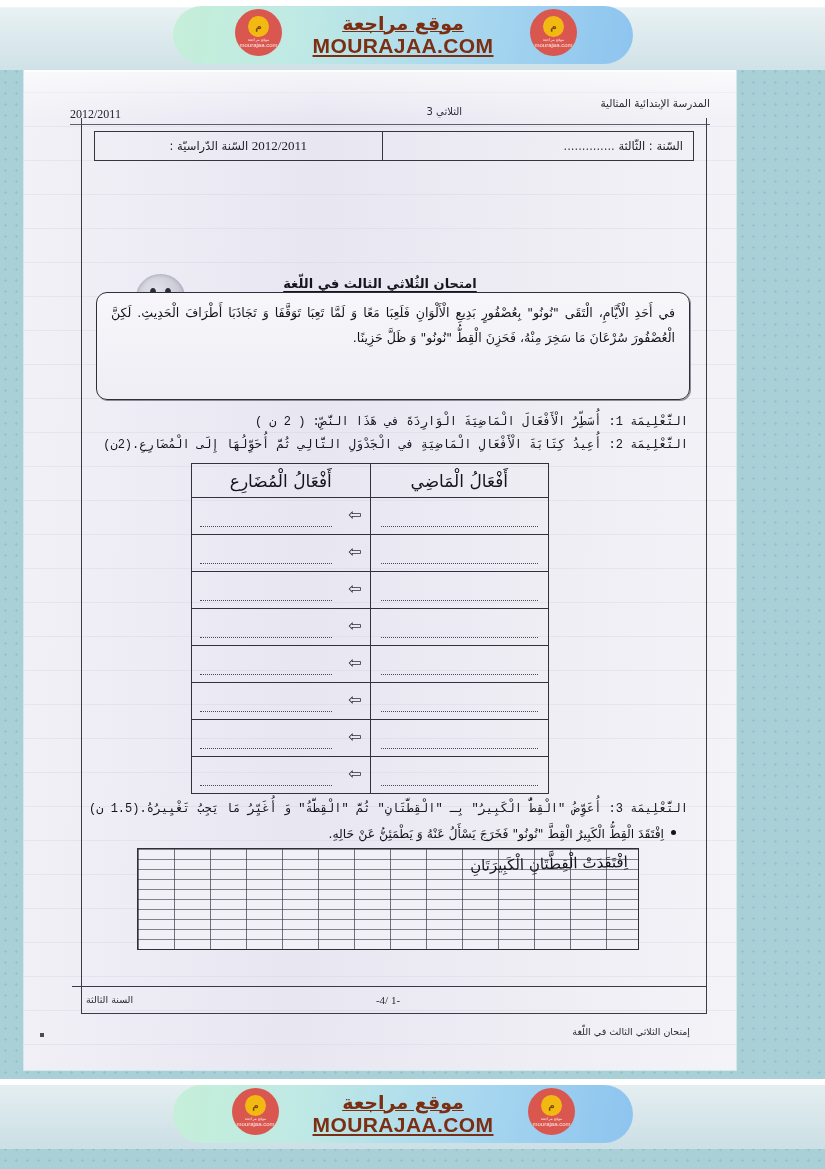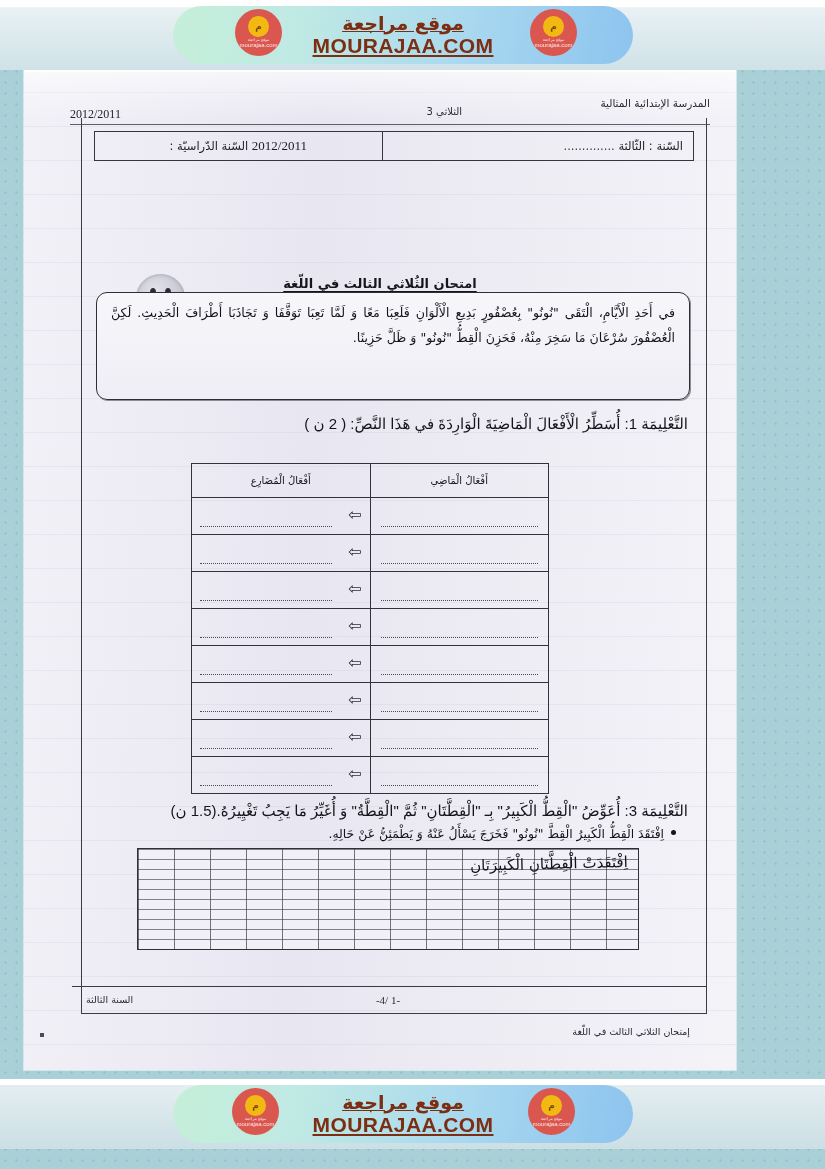--- a/index.html
+++ b/index.html
@@ -272,22 +272,22 @@
     font-size: 12.6px;
     line-height: 1.95;
     color: #14141c;
     text-align: justify;
   }
 
   
   .instr {
     position: absolute;
     direction: rtl;
-    font-family: Liberation Sans, sans-serif;
-    font-size: 15px;
+    font-family: Liberation Mono, monospace;
+    font-size: 12px;
     color: #14141c;
     line-height: 1.5;
     white-space: nowrap;
   }
   #instr1 { right: 48px; top: 355px; }
   #instr2 { right: 48px; top: 378px; }
   #instr3 { right: 48px; top: 742px; }
   .bullet-line {
     position: absolute;
     right: 60px;
@@ -318,21 +318,21 @@
     border: 1.7px solid #32323d;
   }
   .verbs th, .verbs td {
     border: 1.4px solid #32323d;
     width: 50%;
     height: 34px;
     vertical-align: middle;
   }
   .verbs th {
     font-family: "DejaVu Sans", sans-serif;
-    font-size: 10px;
+    font-size: 17px;
     font-weight: normal;
     color: #14141c;
     height: 31px;
   }
   .verbs td { position: relative; }
   .dotline {
     position: absolute;
     left: 10px; right: 10px;
     bottom: 7px;
     border-bottom: 1.6px dotted #4a4a58;
@@ -462,20 +462,21 @@
     <div class="eye r"></div>
     <div class="mouth"></div>
   </div>
 
   <div class="exam-title">امتحان الثُلاثي الثالث في اللّغة</div>
   <div class="sanad">السّند 1 :</div>
 
   <div class="passage">في أَحَدِ الْأَيَّامِ، الْتَقَى "نُونُو" بِعُصْفُورٍ بَدِيعِ الْأَلْوَانِ فَلَعِبَا مَعًا وَ لَمَّا تَعِبَا تَوَقَّفَا وَ تَجَاذَبَا أَطْرَافَ الْحَدِيثِ. لَكِنَّ الْعُصْفُورَ سُرْعَانَ مَا سَخِرَ مِنْهُ، فَحَزِنَ الْقِطُّ "نُونُو" وَ ظَلَّ حَزِينًا.</div>
 
   <div class="instr" id="instr1">التَّعْلِيمَة 1: أُسَطِّرُ الْأَفْعَالَ الْمَاضِيَةَ الْوَارِدَةَ في هَذَا النَّصِّ: ( 2 ن )</div>
+  <div class="instr" id="instr2">التَّعْلِيمَة 2: أُعِيدُ كِتَابَةَ الْأَفْعَالِ الْمَاضِيَةِ في الْجَدْوَلِ التَّالِي ثُمَّ أُحَوِّلُهَا إِلَى الْمُضَارِعِ.(2ن)</div>
 
   <table class="verbs">
     <thead>
       <tr>
         <th>أَفْعَالُ الْمَاضِي</th>
         <th>أَفْعَالُ الْمُضَارِع</th>
       </tr>
     </thead>
     <tbody id="verbs-body">
         <tr>

